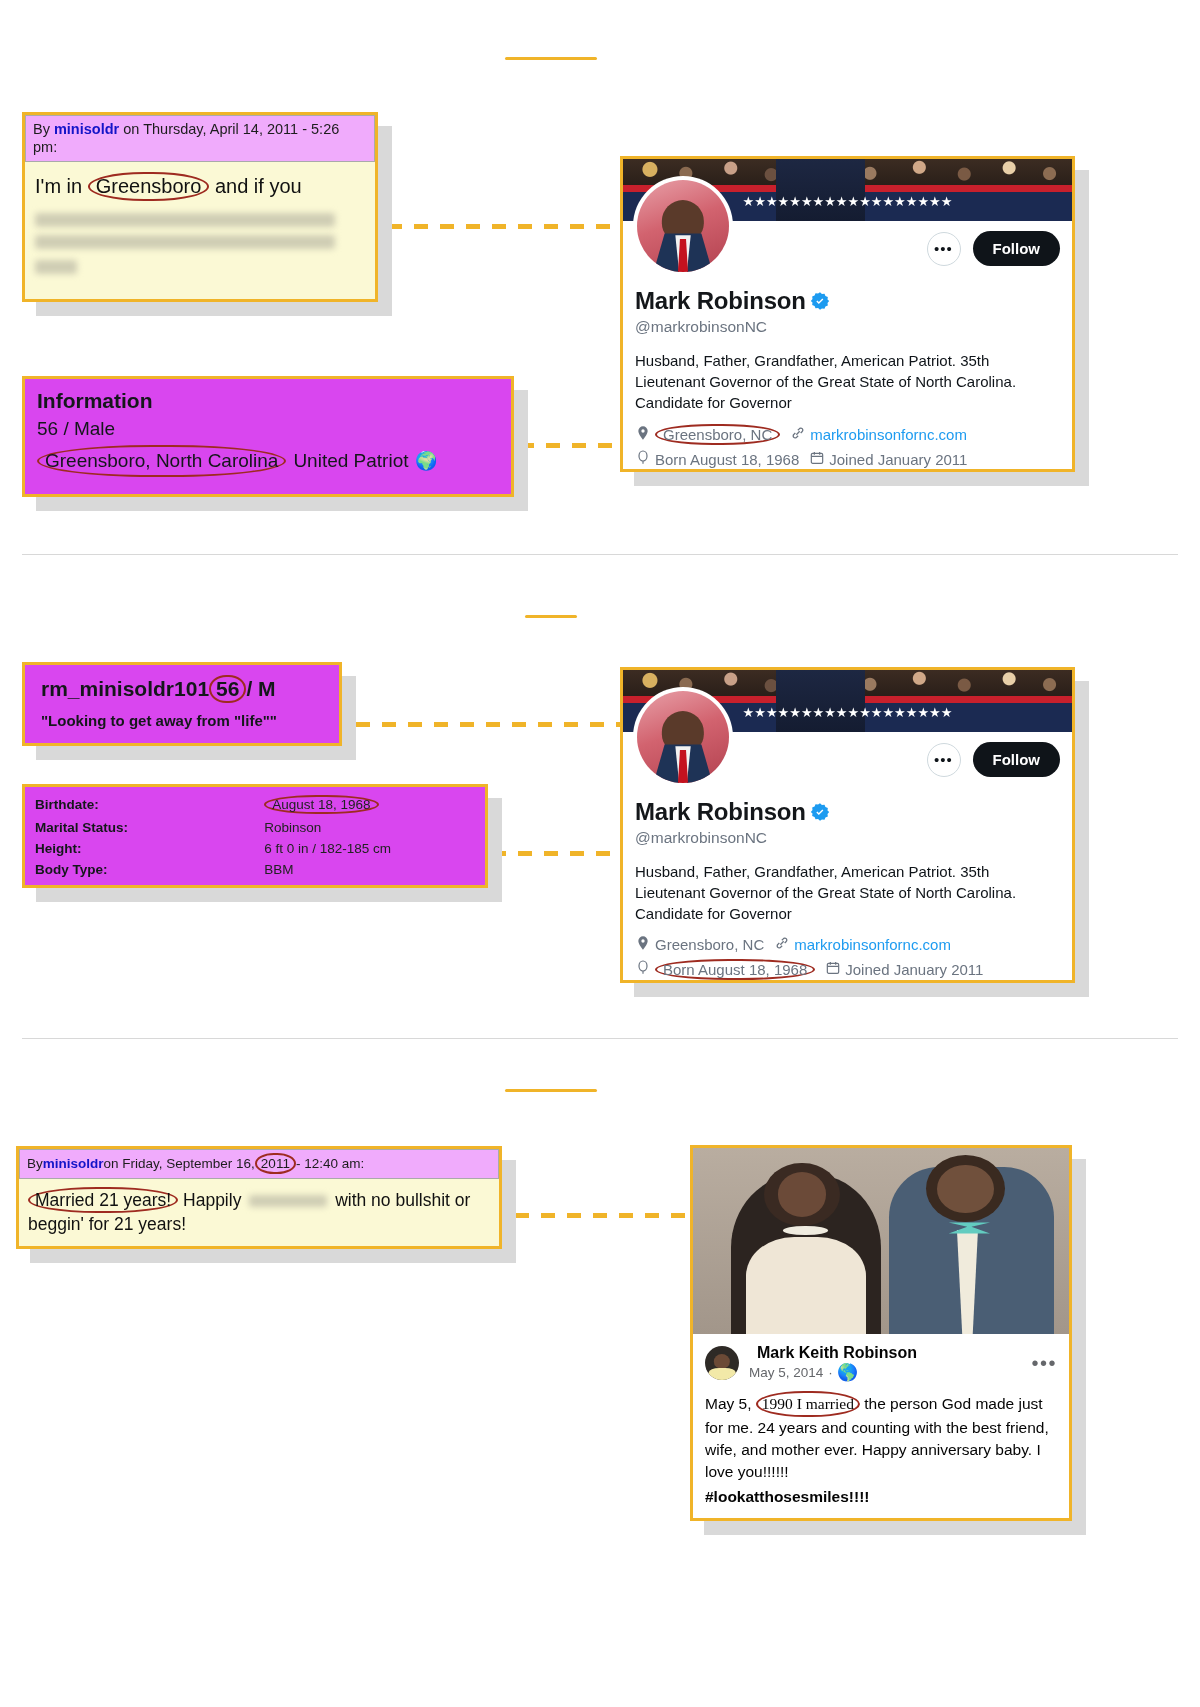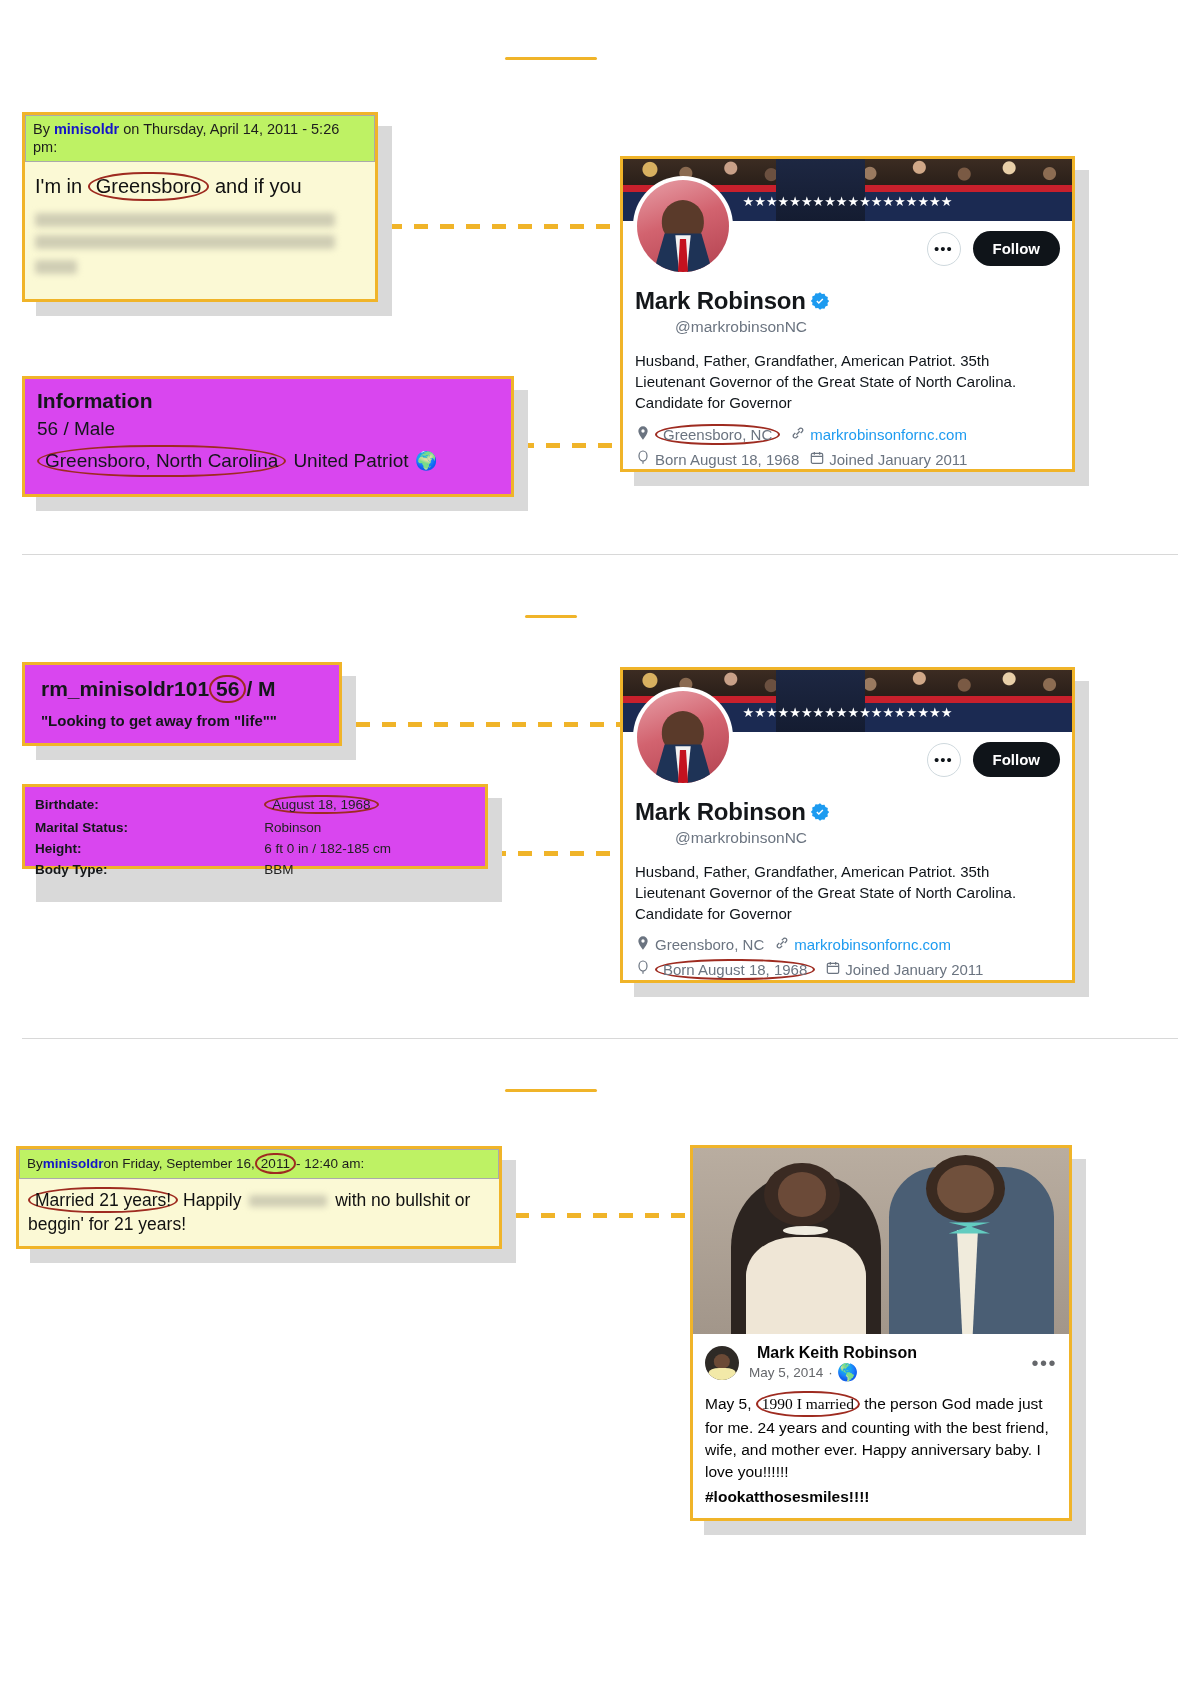--- a/index.html
+++ b/index.html
@@ -26,21 +26,21 @@
     position:absolute;
   }
   .shadow {
     position:absolute;
     background:#d9d9d9;
   }
 
   
   .post { background:#fbf9d5; }
   .post-head {
-    background:#bef264;
+    background:#f0abfc;
     border:1px solid #aaaaaa;
     color:#1d1d1d;
     font-size:14.5px;
     line-height:18px;
     padding:4px 7px 5px 7px;
   }
   .post-head b { color:#1414c8; }
   .post-body {
     font-size:20px;
     line-height:25px;
@@ -79,21 +79,21 @@
   .info-line { font-size:19px; padding:2px 12px 0 12px; line-height:28px; }
 
   
   .dtable { width:100%; border-collapse:collapse; }
   .dtable td { font-size:13.5px; padding:3px 0; }
   .dtable td.k { font-weight:bold; padding-left:10px; width:52%; }
   .dtable td.v { color:#222; }
 
   
   .uname { font-size:24px; font-weight:bold; letter-spacing:-0.2px; }
-  .handle { font-size:15.5px; color:#6b7480; margin-top:1px;margin-left:40px; }
+  .handle { font-size:15.5px; color:#6b7480; margin-top:1px; }
   .bio { font-size:15px; line-height:21px; color:#0f1419; margin-top:14px; }
   .meta { font-size:15px; color:#6b7480; margin-top:11px; display:flex; flex-wrap:wrap; align-items:center; gap:4px 10px; }
   .meta a { color:#1d9bf0; text-decoration:none; }
   .meta .mi { display:inline-flex; align-items:center; gap:4px; }
   .verified { display:inline-block; vertical-align:-2px; margin-left:4px; }
 
   .followbtn {
     background:#0f1419; color:#fff; border-radius:999px;
     font-size:15px; font-weight:bold; padding:9px 20px; border:none;
   }
@@ -314,21 +314,21 @@
   <div class="frame card-grey" style="left:22px; top:662px; width:320px; height:84px;">
     <div style="font-size:21px; font-weight:bold; padding:10px 0 0 16px; display:flex; align-items:center;">
       <span>rm_minisoldr101</span>
         <span class="circ" style="padding:0 5px;">56</span>
         <span> / M</span>
     </div>
     <div style="font-size:15px; font-weight:bold; padding:9px 0 0 16px;">"Looking to get away from "life""</div>
   </div>
 
   <div class="shadow" style="left:36px; top:798px; width:466px; height:104px;"></div>
-  <div class="frame card-grey" style="left:22px; top:784px; width:466px; height:85px; padding:5px 0;">
+  <div class="frame card-grey" style="left:22px; top:784px; width:466px; height:104px; padding:5px 0;">
     <table class="dtable">
       <tbody>
           <tr>
         <td class="k">Birthdate:</td>
         <td class="v"><span class="circ">August 18, 1968</span></td>
       </tr>
       <tr>
         <td class="k">Marital Status:</td>
         <td class="v">Robinson</td>
       </tr>

